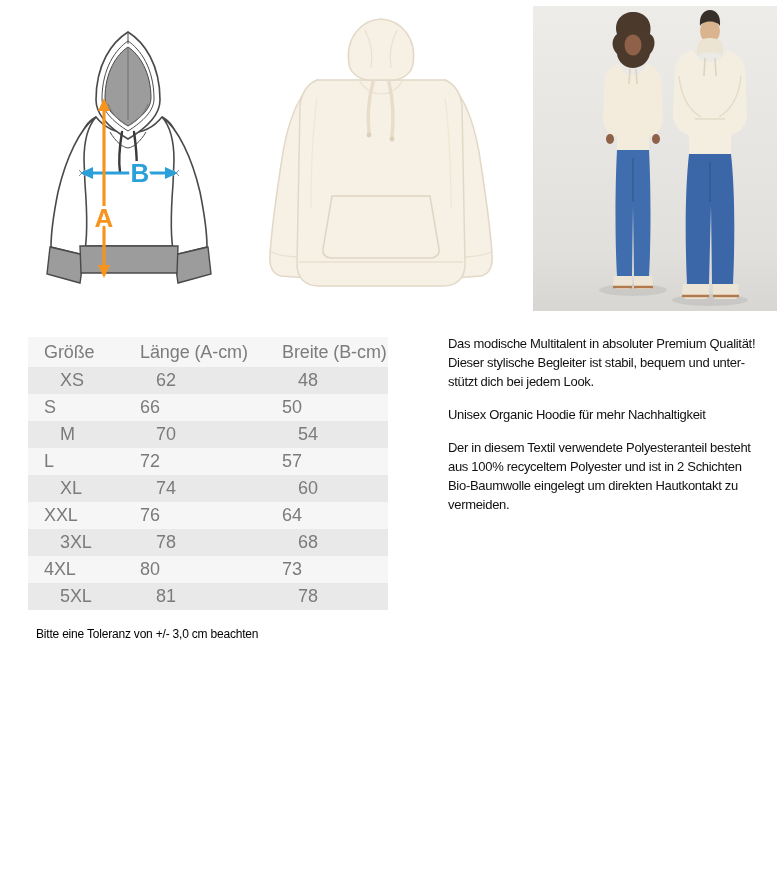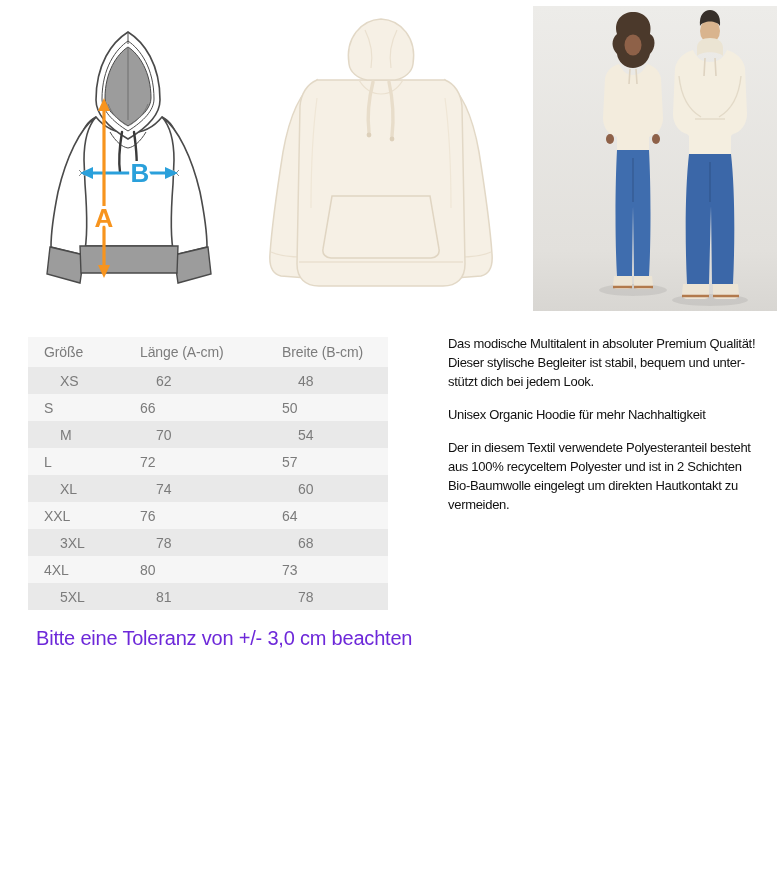--- a/index.html
+++ b/index.html
@@ -9,33 +9,33 @@
   }
   
   .fig{position:absolute;}
   #diagram-fig{left:36px;top:20px;width:200px;height:275px;}
   #product-fig{left:253px;top:8px;width:252px;height:292px;}
   #models-fig{left:533px;top:6px;width:244px;height:305px;}
   .fig svg{display:block;width:100%;height:100%;}
   
   .size-table{
     position:absolute;left:28px;top:337px;width:360px;
-    font-size:14px;color:#7b7b7b;letter-spacing:-0.1px;
+    font-size:18px;color:#7b7b7b;letter-spacing:-0.1px;
   }
   .trow{
     display:grid;grid-template-columns:96px 142px 1fr;
     align-items:center;height:27px;padding-left:16px;box-sizing:border-box;
   }
   .trow.header{height:30px;background:#f6f6f6;color:#7c7c7c;}
   .trow.shade-a{background:#e9e9e9;padding-left:32px;}
   .trow.shade-b{background:#f6f6f6;}
   
   .note{
     position:absolute;left:36px;top:627px;
-    font-size:20px;color:#6d28d9;letter-spacing:-0.2px;
+    font-size:12px;color:#000000;letter-spacing:-0.2px;
   }
   
   .desc{position:absolute;left:412px;top:334px;width:362px;margin-left:36px;}
   .desc p{
     margin:0 0 14px 0;white-space:pre;
     font-size:13px;line-height:19px;letter-spacing:-0.3px;color:#111;
   }
   
   .dim-label{
     font-family:"Liberation Sans", sans-serif;font-weight:bold;font-size:26px;

